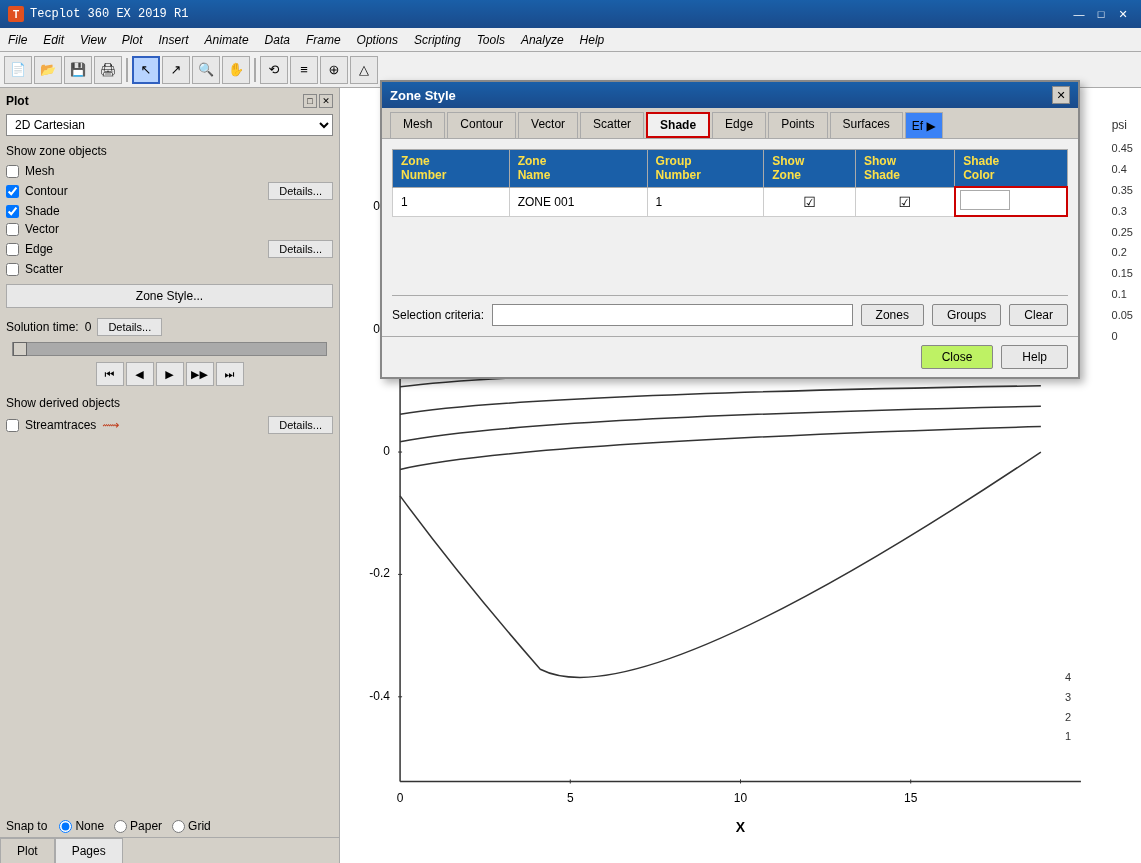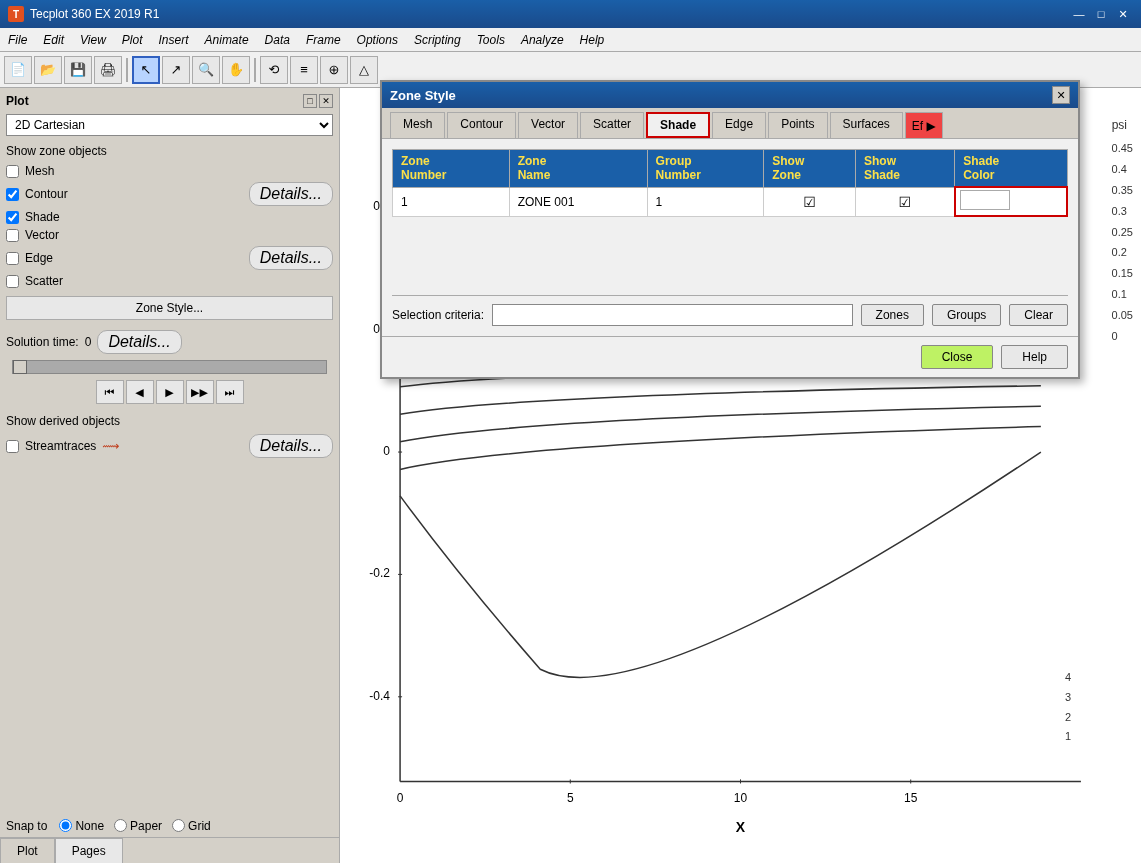--- a/index.html
+++ b/index.html
@@ -27,20 +27,21 @@
       width: 16px;
       height: 16px;
       background: #e05020;
       border-radius: 2px;
       display: flex; align-items: center; justify-content: center;
       font-size: 10px; color: white; font-weight: bold;
     }
     .title-bar .title-text {
       font-size: 12px;
       flex: 1;
+      font-family: Liberation Mono, monospace;
     }
     .title-bar .win-controls {
       display: flex; gap: 2px;
     }
     .title-bar .win-btn {
       width: 20px; height: 18px;
       background: transparent;
       border: none; color: white;
       font-size: 11px; cursor: pointer;
       display: flex; align-items: center; justify-content: center;
@@ -142,26 +143,25 @@
       gap: 6px;
       margin-bottom: 4px;
       font-size: 12px;
     }
     .checkbox-row input[type=checkbox] {
       width: 13px; height: 13px;
     }
 
     .details-btn {
       padding: 2px 10px;
-      font-size: 16px;
+      font-size: 11px;
       background: #e8e8e8;
       border: 1px solid #aaa;
       cursor: pointer;
-      border-radius: 10px;
-      font-style: italic;
+      border-radius: 0;
     }
 
     .checkbox-with-details {
       display: flex;
       align-items: center;
       justify-content: space-between;
       margin-bottom: 4px;
     }
     .checkbox-left { display: flex; align-items: center; gap: 6px; }
 
@@ -260,21 +260,21 @@
       display: flex;
       align-items: center;
       gap: 12px;
       font-size: 12px;
     }
     .radio-group {
       display: flex;
       gap: 10px;
     }
     .radio-item {
-      display: flex; align-items: flex-start; gap: 3px;
+      display: flex; align-items: center; gap: 3px;
     }
 
     
     .dialog-overlay {
       position: absolute;
       top: 0; left: 0; right: 0; bottom: 0;
       z-index: 100;
     }
 
     
@@ -327,21 +327,21 @@
     }
     .dialog-tab.shade-active {
       background: #f0f0f0;
       border: 2px solid #cc0000;
       font-weight: bold;
     }
     .tab-arrow {
       padding: 4px 6px;
       font-size: 12px;
       cursor: pointer;
-      background: #ef4444;
+      background: #3b82f6;
       border: 1px solid #aaa;
       border-bottom: none;
       display: flex; align-items: center;
     }
 
     
     .dialog-content {
       padding: 10px;
     }
 

